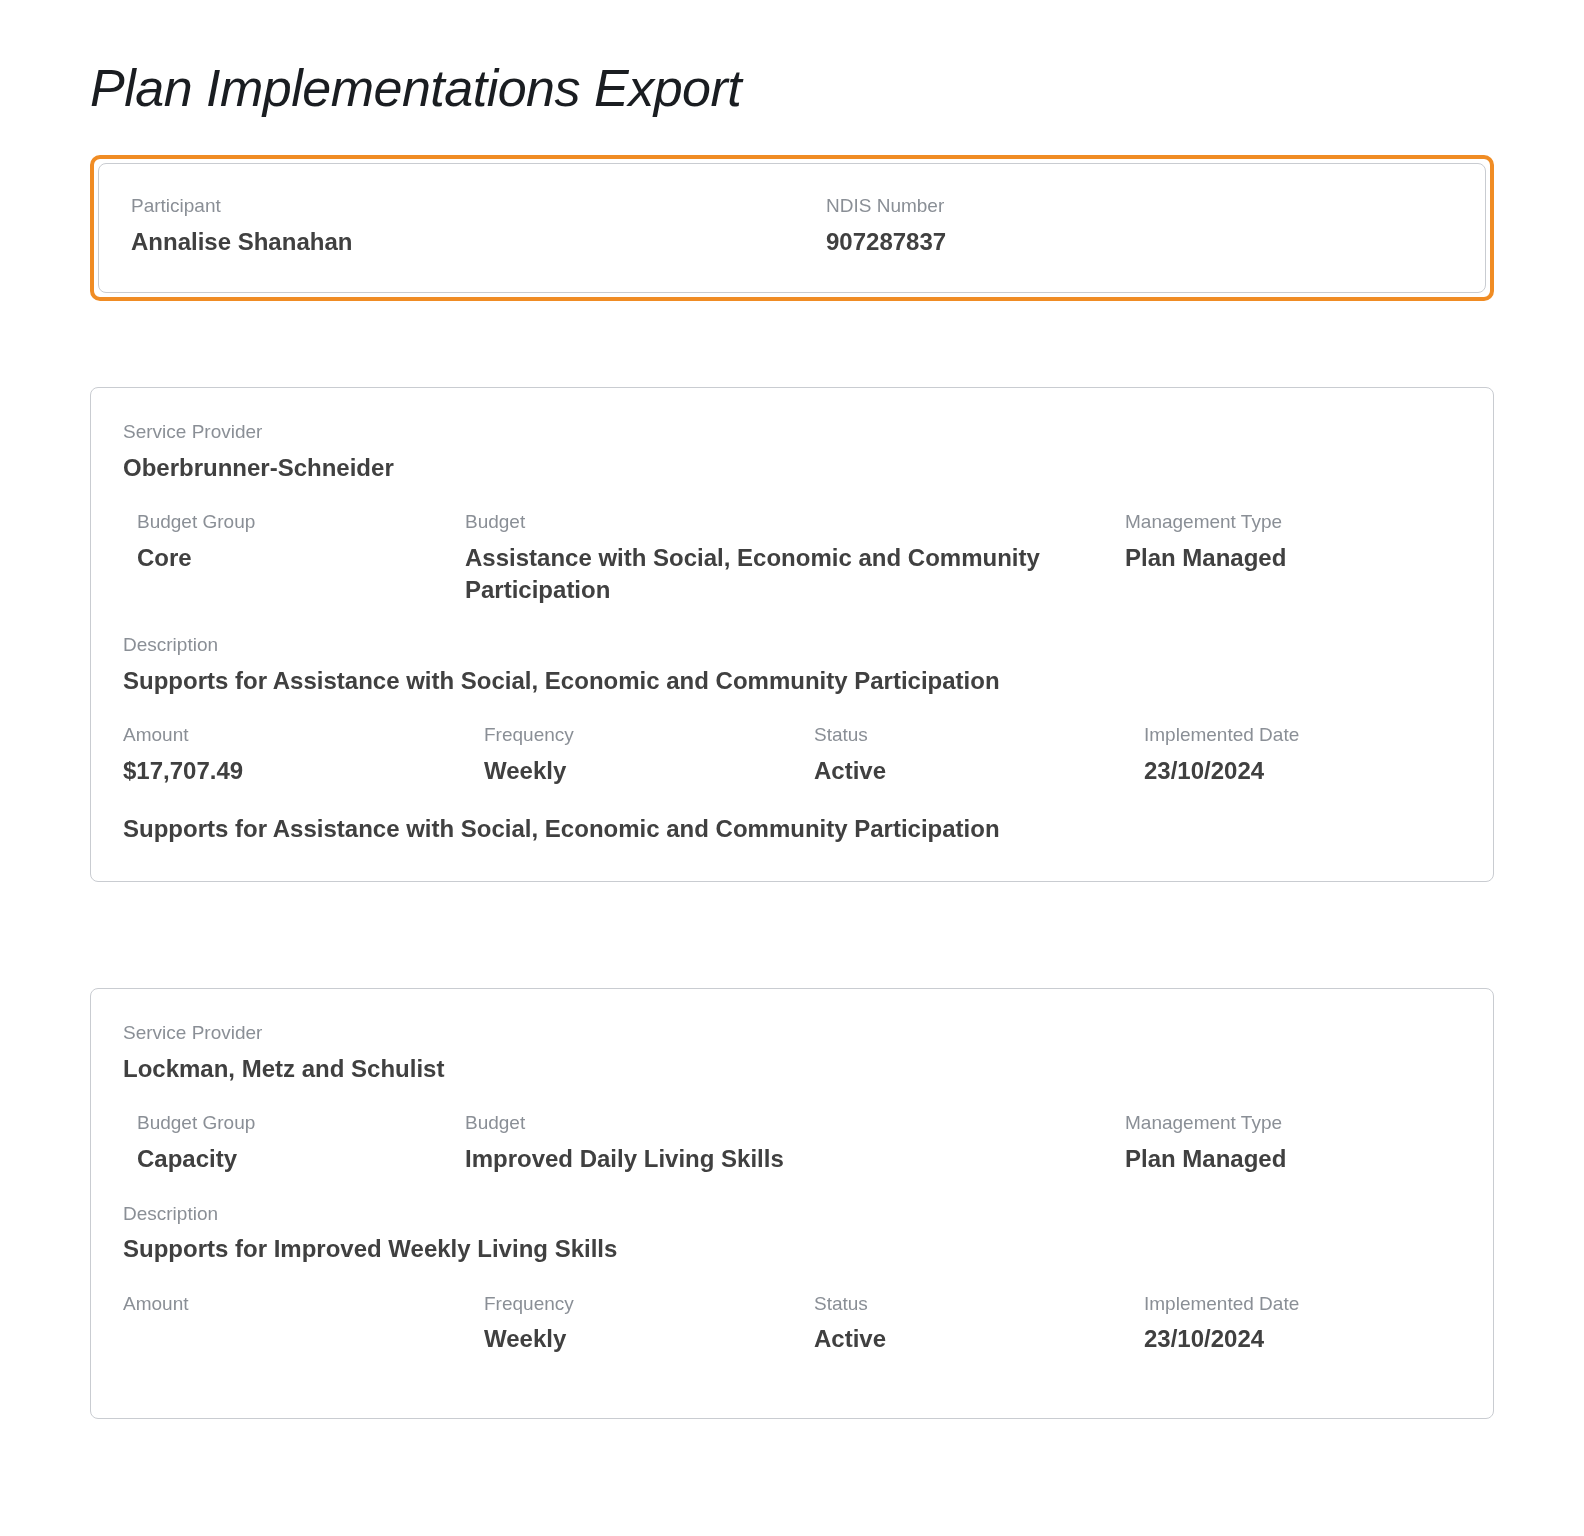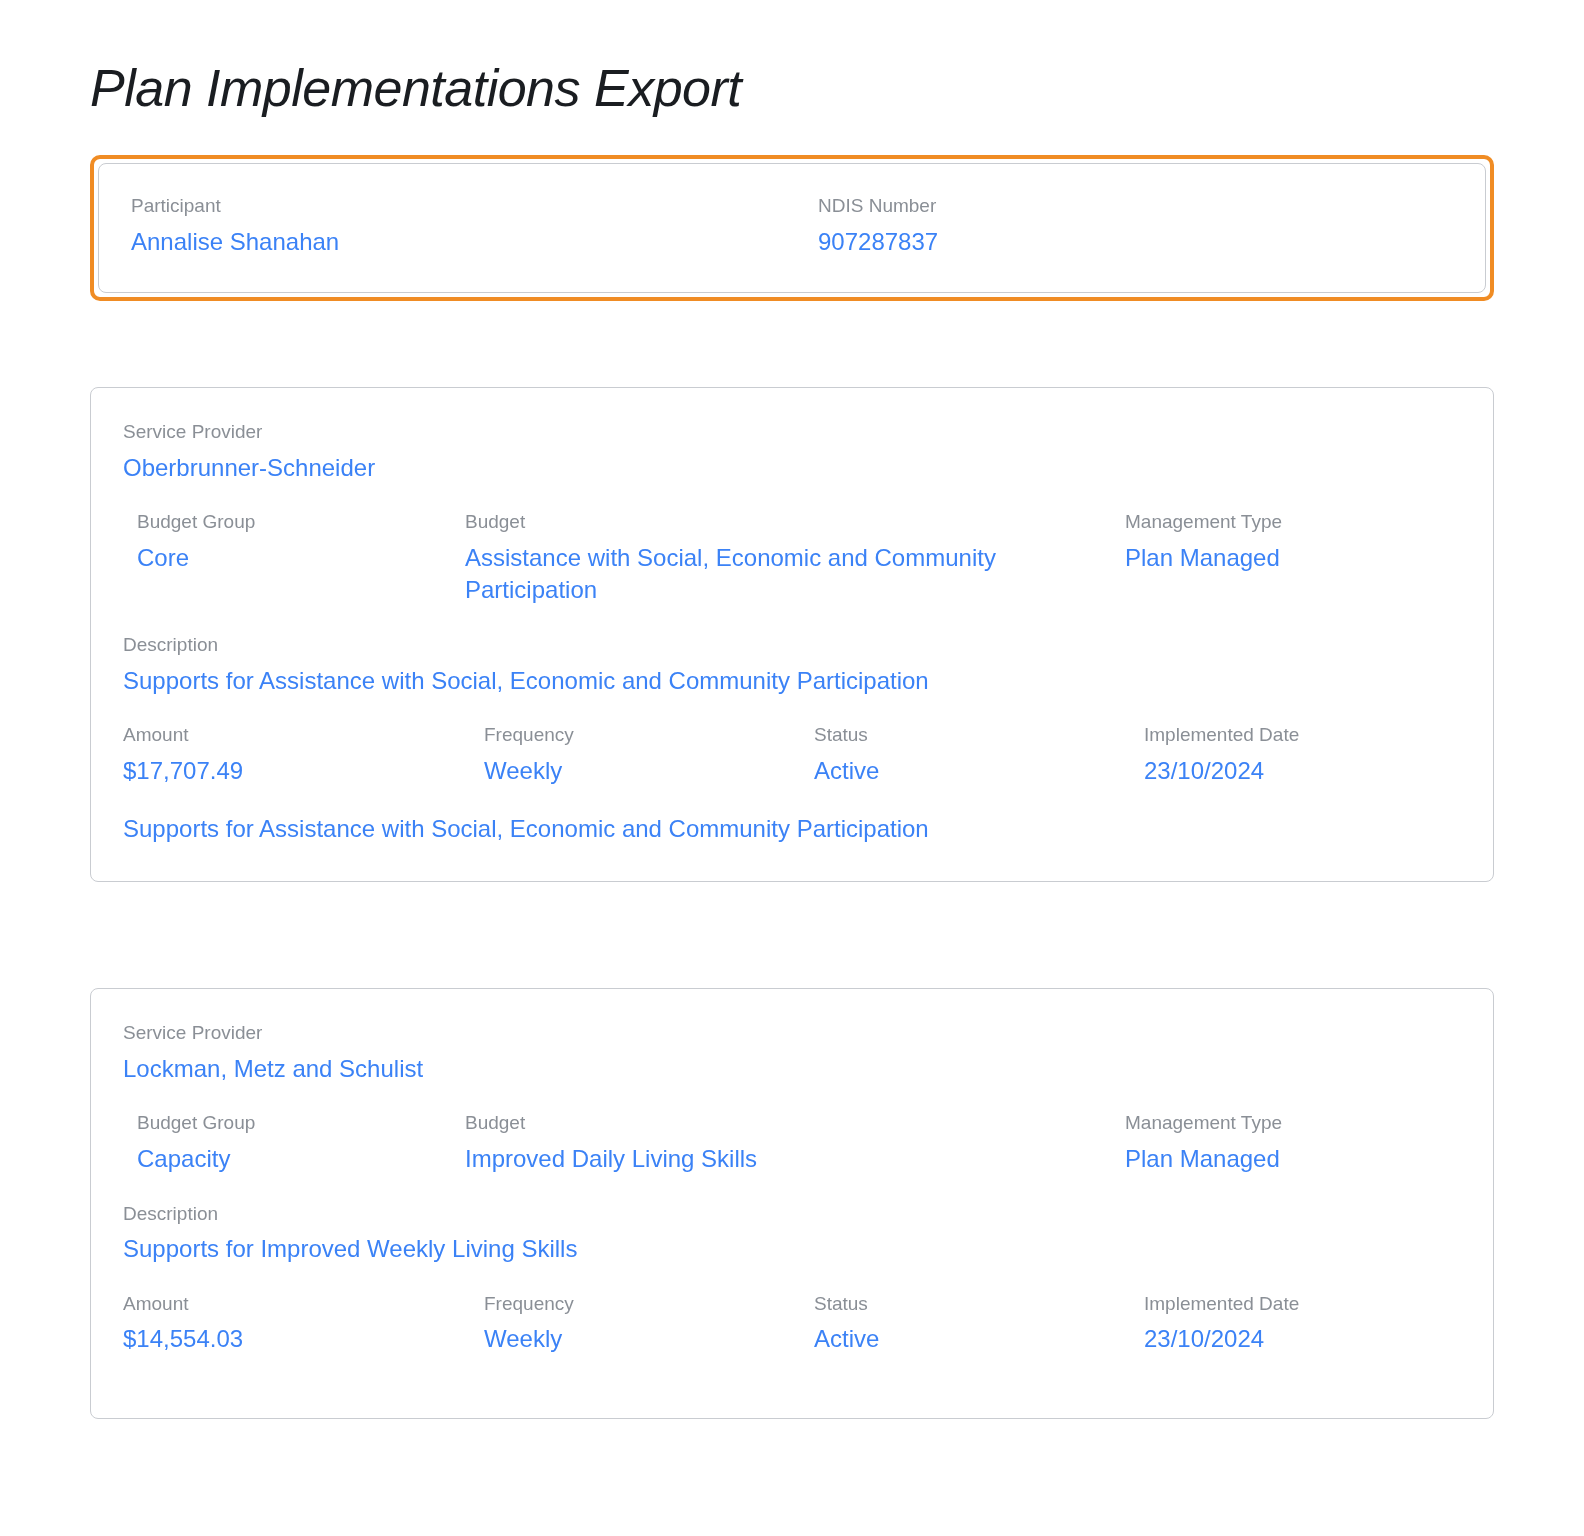--- a/index.html
+++ b/index.html
@@ -48,25 +48,25 @@
   }
   .label {
     font-size: 19px;
     color: #8a8f96;
     font-weight: 400;
     line-height: 1.3;
     margin-bottom: 7px;
   }
   .value {
     font-size: 24px;
-    color: #3b82f6;
-    font-weight: 400;
+    color: #404040;
+    font-weight: 700;
     line-height: 1.35;
   }
-  .participant-row { display: flex; }
+  .participant-row { display: flex; gap: 8px; }
   .col-participant { width: 660px; }
   .col-ndis { flex: 1; margin-left: 27px; }
 
   .field-block { margin-bottom: 26px; }
   .field-block:last-child { margin-bottom: 0; }
 
   .grid3 {
     display: flex;
     margin-bottom: 26px;
   }
@@ -178,21 +178,20 @@
       </div>
 
       <div class="field-block">
         <div class="label">Description</div>
         <div class="value">Supports for Improved Weekly Living Skills</div>
       </div>
 
       <div class="grid4">
         <div class="g-amount">
           <div class="label">Amount</div>
-          <div class="value">$14,554.03</div>
         </div>
         <div class="g-frequency">
           <div class="label">Frequency</div>
           <div class="value">Weekly</div>
         </div>
         <div class="g-status">
           <div class="label">Status</div>
           <div class="value">Active</div>
         </div>
         <div class="g-date">

